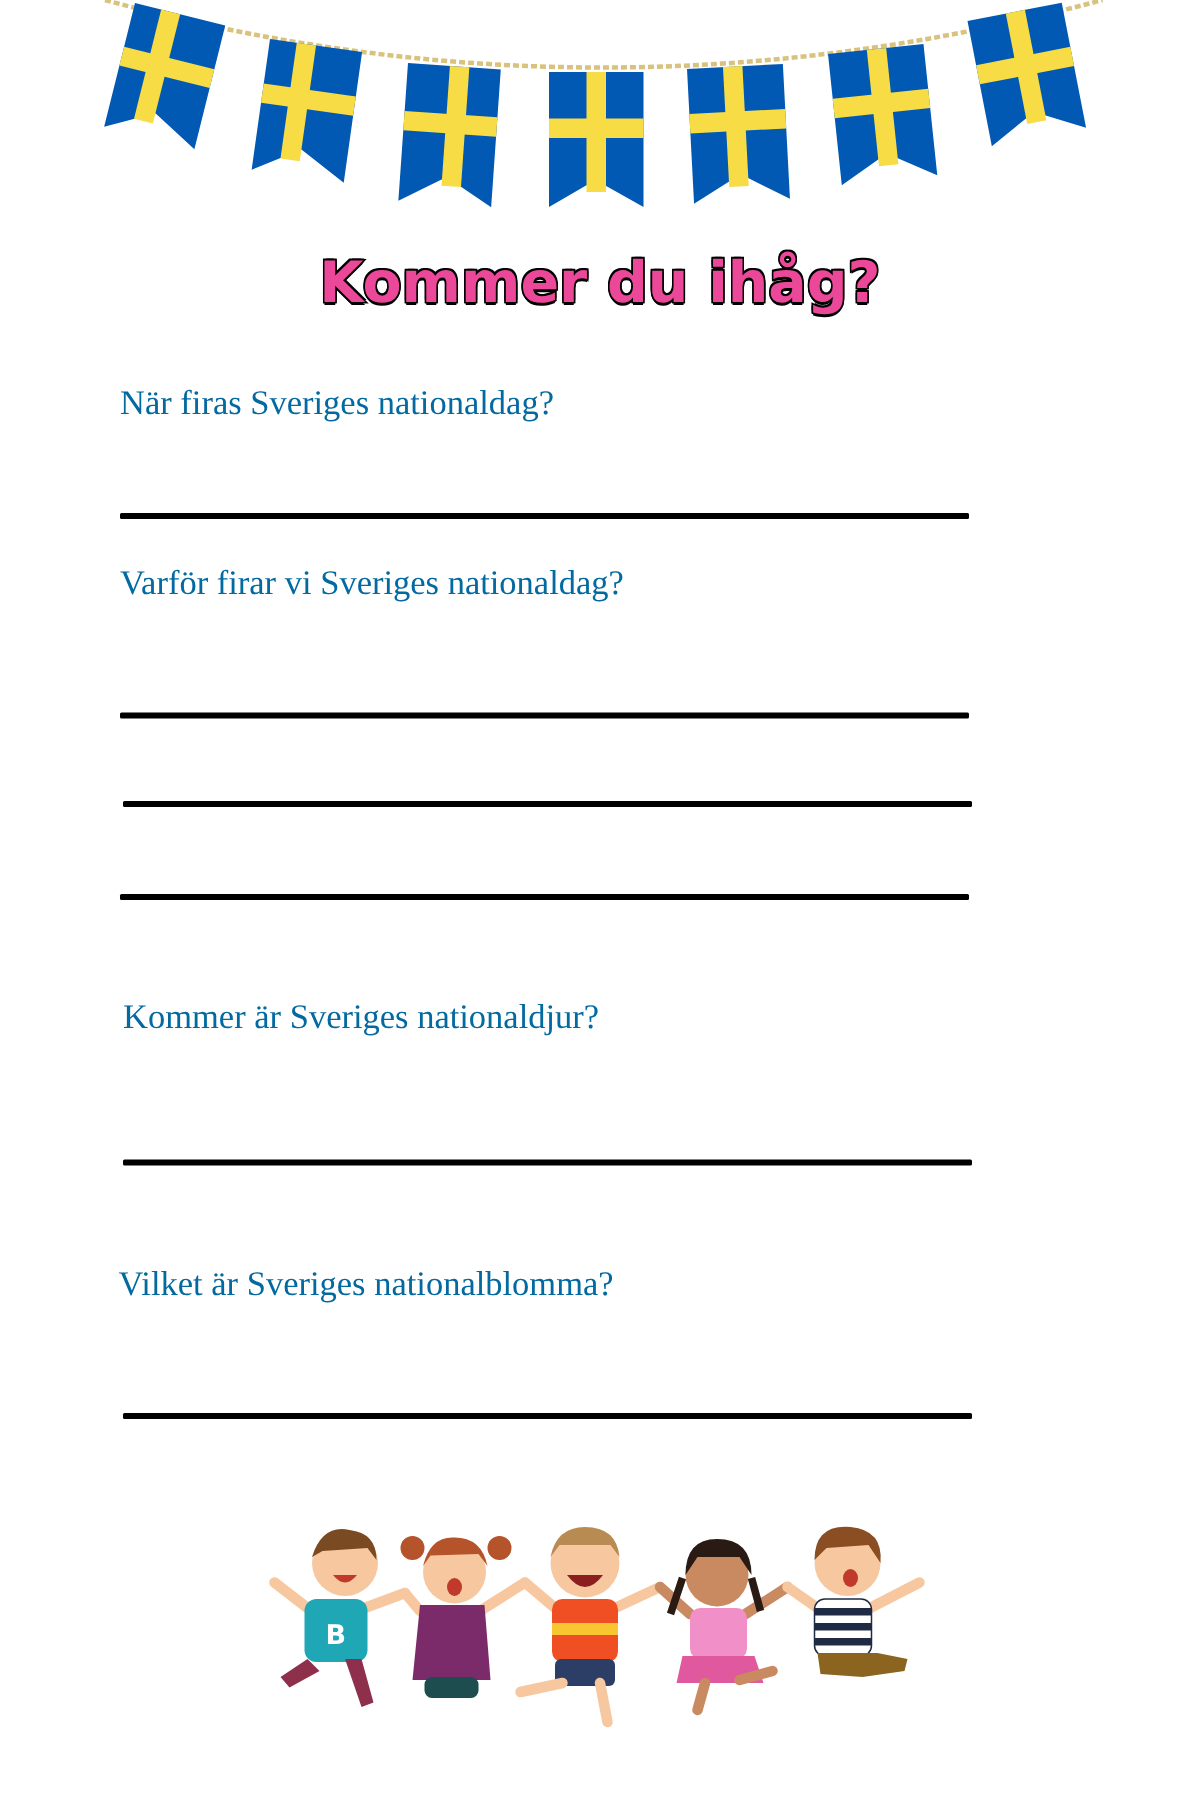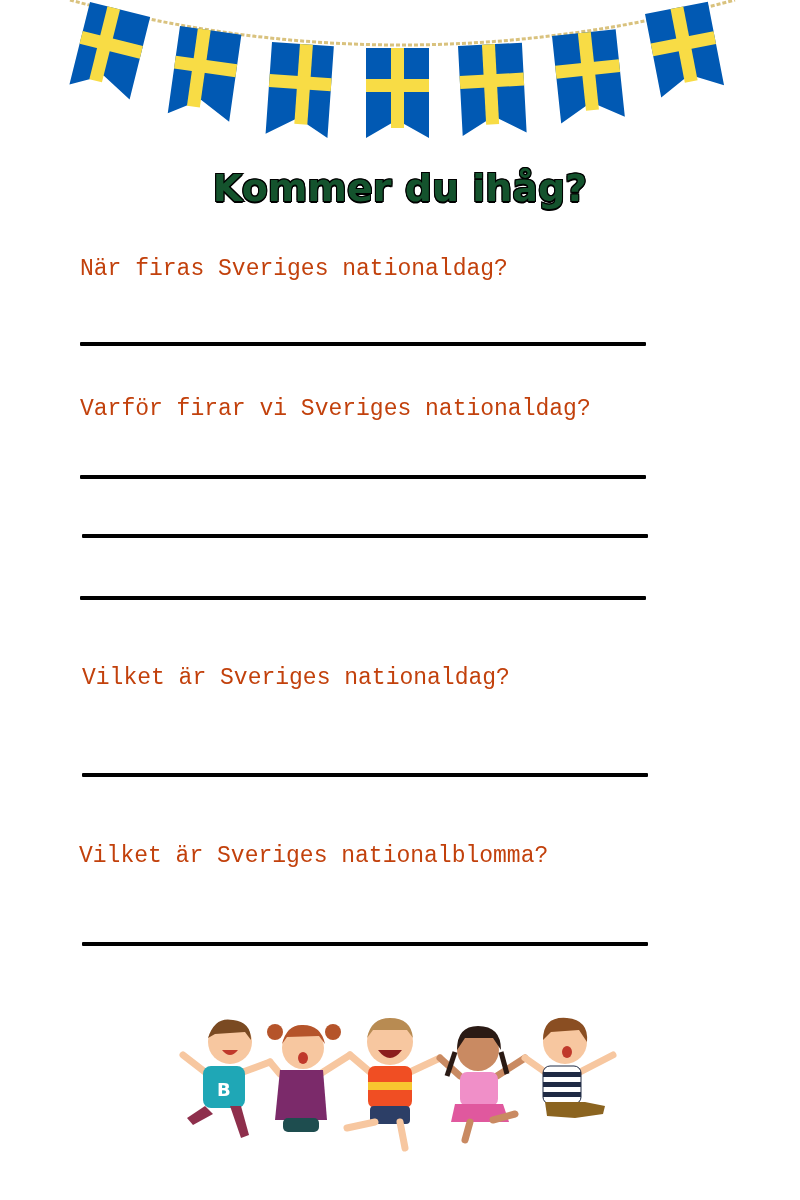--- a/index.html
+++ b/index.html
@@ -1,27 +1,27 @@
 <!DOCTYPE html>
 <html><head>
   <meta charset="utf-8">
   <style>
     html, body { margin: 0; padding: 0; background: #ffffff; }
     body { width: 800px; height: 1200px; position: relative; overflow: hidden; font-family: "DejaVu Sans", sans-serif; }
     .bunting { position: absolute; left: 0; top: 0; width: 800px; height: 150px; }
     .title {
       position: absolute; left: 0; width: 800px; top: 166px; text-align: center;
       font-family: "DejaVu Sans", sans-serif; font-weight: bold; font-size: 38px;
-      color: #14532d; letter-spacing: 0px;
+      color: #ec4899; letter-spacing: 0px;
       -webkit-text-stroke: 2px #000000;
       paint-order: stroke fill;
       text-shadow: 1px 1px 0 #000, -1px -1px 0 #000, 1px -1px 0 #000, -1px 1px 0 #000, 0 2px 0 #000;
     }
     .question {
-      position: absolute; font-family: Liberation Mono, monospace; font-size: 23px; color: #c2410c;
+      position: absolute; font-family: Liberation Serif, serif; font-size: 23px; color: #0369a1;
       white-space: nowrap;
     }
     .line { position: absolute; height: 4px; background: #000000; border-radius: 1px; }
     .kids { position: absolute; left: 175px; top: 1010px; width: 450px; height: 150px; }
   </style>
 </head>
 <body>
 
 <svg class="bunting" viewBox="0 0 800 150" xmlns="http://www.w3.org/2000/svg">
   <path d="M70 0 Q 400 90 735 0" stroke="#D9C27E" stroke-width="3" fill="none" stroke-dasharray="4 2"></path>
@@ -67,26 +67,26 @@
     <rect x="26" y="0" width="13" height="75" fill="#F8DC45"></rect>
     <rect x="0" y="30" width="64" height="13" fill="#F8DC45"></rect>
   </g>
 </svg>
 
 <div class="title">Kommer du ihåg?</div>
 
 <div class="question" style="left:80px; top:256px;">När firas Sveriges nationaldag?</div>
 <div class="line" style="left:80px; top:342px; width:566px;"></div>
 
-<div class="question" style="left:80px; top:396px;text-align:right;">Varför firar vi Sveriges nationaldag?</div>
+<div class="question" style="left:80px; top:376px;text-align:right;">Varför firar vi Sveriges nationaldag?</div>
 <div class="line" style="left:80px; top:475px; width:566px;"></div>
 <div class="line" style="left:82px; top:534px; width:566px;"></div>
 <div class="line" style="left:80px; top:596px; width:566px;"></div>
 
-<div class="question" style="left:82px; top:665px;">Vilket är Sveriges nationaldag?</div>
+<div class="question" style="left:82px; top:665px;">Kommer är Sveriges nationaldjur?</div>
 <div class="line" style="left:82px; top:773px; width:566px;"></div>
 
 <div class="question" style="left:79px; top:843px;">Vilket är Sveriges nationalblomma?</div>
 <div class="line" style="left:82px; top:942px; width:566px;"></div>
 
 <svg class="kids" viewBox="0 0 450 150" xmlns="http://www.w3.org/2000/svg">
 
   <g>
     <line x1="30" y1="62" x2="8" y2="45" stroke="#F7C7A0" stroke-width="7" stroke-linecap="round"></line>
     <line x1="68" y1="62" x2="95" y2="52" stroke="#F7C7A0" stroke-width="7" stroke-linecap="round"></line>

